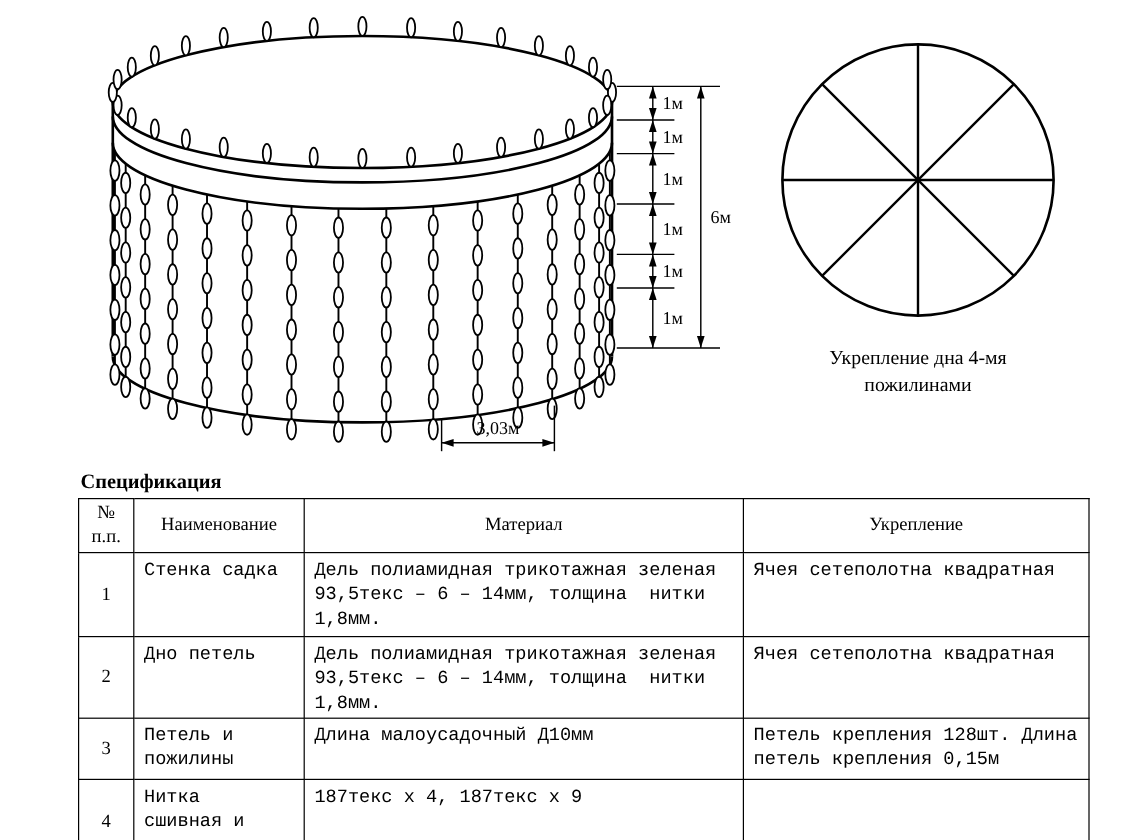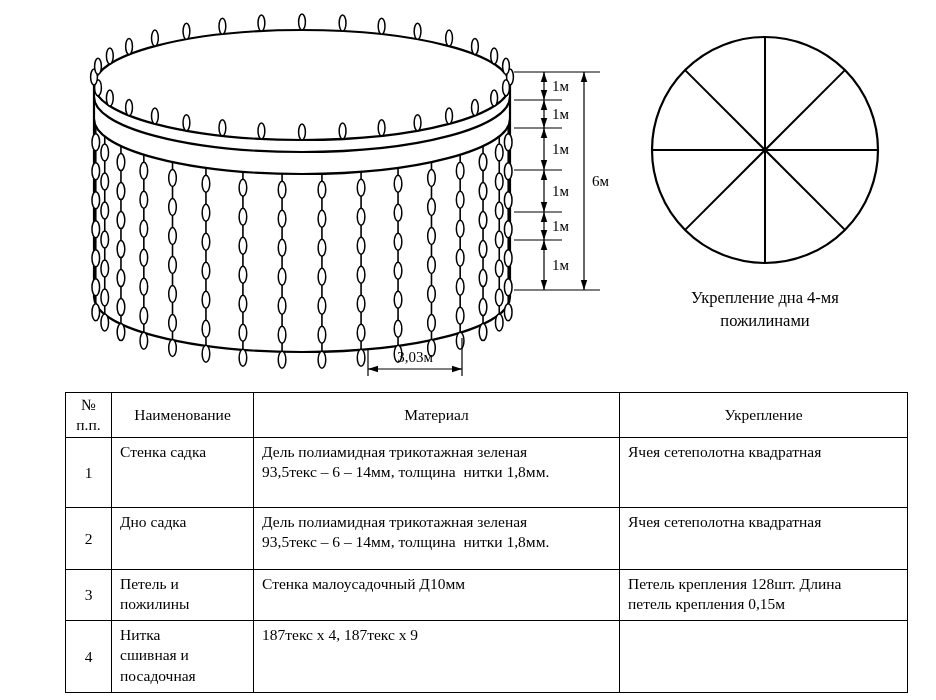--- a/index.html
+++ b/index.html
@@ -17,21 +17,21 @@
   .dimtxt{font:15px "Liberation Serif",serif;fill:#000;}
   .caption{font:16.5px "Liberation Serif",serif;fill:#000;}
   
   .spec{position:absolute;left:65px;top:392px;width:842px;}
   .spec-title{font-size:17px;font-weight:bold;margin:0 0 3px 2px;}
   table.spec-table{border-collapse:collapse;table-layout:fixed;width:842px;}
   .spec-table th,.spec-table td{border:1px solid #000;font-size:15.5px;line-height:1.3;overflow:hidden;}
   .spec-table th{font-weight:normal;white-space:pre-line;text-align:center;vertical-align:middle;padding:2px 4px;}
   .spec-table thead tr{height:44px;}
   td.num{text-align:center;vertical-align:middle;}
-  td.name,td.mat,td.note{vertical-align:top;padding:4px 8px 2px 8px;white-space:pre-wrap;}
+  td.name,td.mat,td.note{vertical-align:top;padding:4px 8px 2px 8px;white-space:pre-wrap;font-family:Liberation Mono, monospace;}
 </style>
 </head>
 <body>
 
 <div class="page">
 
   <svg id="cage-svg" viewBox="0 0 620 385" style="left:0;top:0;width:620px;height:385px">
     <g id="cage-art">
         <ellipse cx="302" cy="85" rx="208" ry="55" class="ln"></ellipse>
         <path d="M 94 97 A 208 55 0 0 0 510 97" class="ln"></path>
@@ -251,20 +251,21 @@
         <line x1="22" y1="145" x2="248" y2="145" class="ln15"></line>
         <line x1="55.096933725920124" y1="65.09693372592014" x2="214.9030662740799" y2="224.90306627407986" class="ln15"></line>
         <line x1="135" y1="32" x2="135" y2="258" class="ln15"></line>
         <line x1="214.90306627407986" y1="65.09693372592012" x2="55.09693372592014" y2="224.9030662740799" class="ln15"></line>
       </g>
     <text class="caption" x="135" y="298" text-anchor="middle">Укрепление дна 4-мя</text>
     <text class="caption" x="135" y="321" text-anchor="middle">пожилинами</text>
   </svg>
 
   <div class="spec">
+    <div class="spec-title">Спецификация</div>
     <table class="spec-table">
       <colgroup>
         <col style="width:46px">
           <col style="width:142px">
           <col style="width:366px">
           <col style="width:288px">
       </colgroup>
       <thead>
         <tr>
           <th>№
@@ -277,30 +278,30 @@
       <tbody id="spec-body">
           <tr style="height: 70px;">
             <td class="num">1</td>
             <td class="name">Стенка садка</td>
             <td class="mat">Дель полиамидная трикотажная зеленая
 93,5текс – 6 – 14мм, толщина  нитки 1,8мм.</td>
             <td class="note">Ячея сетеполотна квадратная</td>
           </tr>
           <tr style="height: 62px;">
             <td class="num">2</td>
-            <td class="name">Дно садка</td>
+            <td class="name">Дно петель</td>
             <td class="mat">Дель полиамидная трикотажная зеленая
 93,5текс – 6 – 14мм, толщина  нитки 1,8мм.</td>
             <td class="note">Ячея сетеполотна квадратная</td>
           </tr>
           <tr style="height: 51px;">
             <td class="num">3</td>
             <td class="name">Петель и
 пожилины</td>
-            <td class="mat">Стенка малоусадочный Д10мм</td>
+            <td class="mat">Длина малоусадочный Д10мм</td>
             <td class="note">Петель крепления 128шт. Длина
 петель крепления 0,15м</td>
           </tr>
           <tr style="height: 72px;">
             <td class="num">4</td>
             <td class="name">Нитка
 сшивная и
 посадочная</td>
             <td class="mat">187текс х 4, 187текс х 9</td>
             <td class="note"></td>

